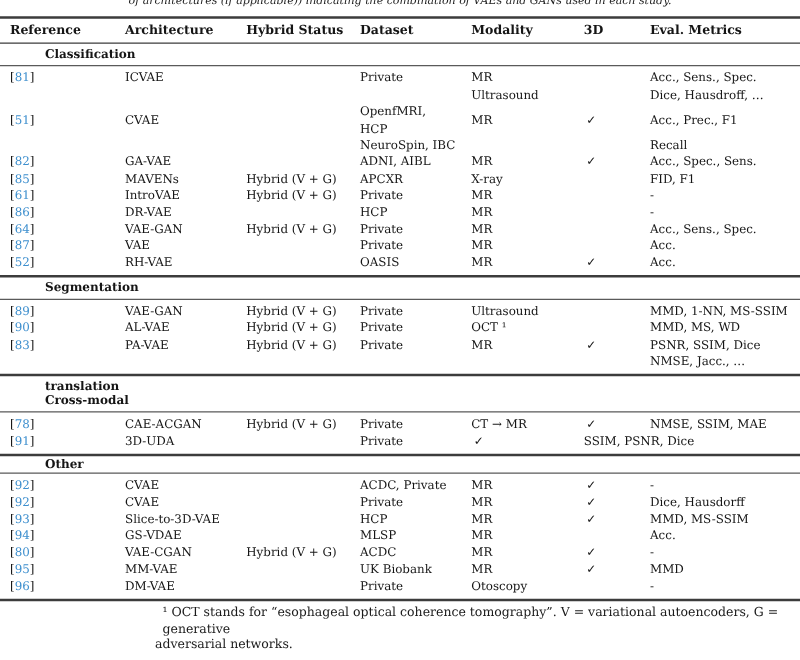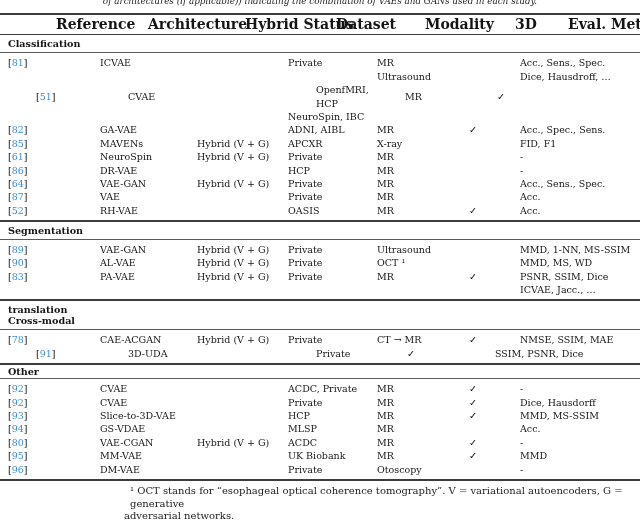--- a/index.html
+++ b/index.html
@@ -20,29 +20,29 @@
     white-space:nowrap;
   }
   .rule-thick{height:1.6px;background:#3c3c3c;}
   .rule-thin{height:0.8px;background:#5a5a5a;}
 
   .grid{
     display:grid;
     grid-template-columns:92px 97px 91px 89px 90px 53px 1fr;
     padding-left:8px;
   }
-  .header-row{height:19.2px;align-items:center;font-weight:bold;font-size:14px;margin-left:48px;}
+  .header-row{height:19.2px;align-items:center;font-weight:bold;font-size:10px;}
   .header-row .cell{white-space:nowrap;}
 
-  .section-title{padding:3px 0 2.6px 8px;font-weight:bold;font-size:9.6px;line-height:11.2px;}
+  .section-title{padding:3px 0 2.6px 8px;font-weight:bold;font-size:9.6px;line-height:11.2px;margin-left:28px;}
   .section-title.compact{padding:1.5px 0 0.5px 8px;}
 
   .rowgroup{padding:3.5px 0 3px 0;}
   .row{align-items:start;font-size:9.5px;}
-  .row.va-center{align-items:center;margin-left:28px;}
+  .row.va-center{align-items:center;}
   .line{line-height:13.4px;height:13.4px;white-space:nowrap;}
   .cit-num{color:#3e8fce;}
   .check{font-size:9.5px;padding-left:2px;}
 
   .footnote{
     padding-top:4.5px;margin-left:124px;width:512px;
     font-size:10px;line-height:12.6px;color:#1b1b1b;
   }
   .footnote .fn1{padding-left:6px;}
 </style>
@@ -102,30 +102,36 @@
           <div class="cell">
             <div class="line">OpenfMRI,</div>
             <div class="line">HCP</div>
           </div>
           <div class="cell">
             <div class="line">MR</div>
           </div>
           <div class="cell">
             <div class="line check">✓</div>
           </div>
+          <div class="cell">
+            <div class="line">Acc., Prec., F1</div>
+          </div>
         </div>
         <div class="grid row">
           <div class="cell"></div>
           <div class="cell"></div>
           <div class="cell"></div>
           <div class="cell">
             <div class="line">NeuroSpin, IBC</div>
           </div>
           <div class="cell"></div>
           <div class="cell"></div>
+          <div class="cell">
+            <div class="line">Recall</div>
+          </div>
         </div>
         <div class="grid row">
           <div class="cell">
             <div class="line">[<span class="cit-num">82</span>]</div>
           </div>
           <div class="cell">
             <div class="line">GA-VAE</div>
           </div>
           <div class="cell"></div>
           <div class="cell">
@@ -160,21 +166,21 @@
           <div class="cell"></div>
           <div class="cell">
             <div class="line">FID, F1</div>
           </div>
         </div>
         <div class="grid row">
           <div class="cell">
             <div class="line">[<span class="cit-num">61</span>]</div>
           </div>
           <div class="cell">
-            <div class="line">NeuroSpin</div>
+            <div class="line">IntroVAE</div>
           </div>
           <div class="cell">
             <div class="line">Hybrid (V + G)</div>
           </div>
           <div class="cell">
             <div class="line">Private</div>
           </div>
           <div class="cell">
             <div class="line">MR</div>
           </div>
@@ -326,21 +332,21 @@
             <div class="line">Private</div>
           </div>
           <div class="cell">
             <div class="line">MR</div>
           </div>
           <div class="cell">
             <div class="line check">✓</div>
           </div>
           <div class="cell">
             <div class="line">PSNR, SSIM, Dice</div>
-            <div class="line">ICVAE, Jacc., …</div>
+            <div class="line">NMSE, Jacc., …</div>
           </div>
         </div>
       </div>
       <div class="rule-thick"></div>
       <div class="section-title">
         <div>translation</div>
         <div>Cross-modal</div>
       </div>
       <div class="rule-thin"></div>
       <div class="rowgroup">

